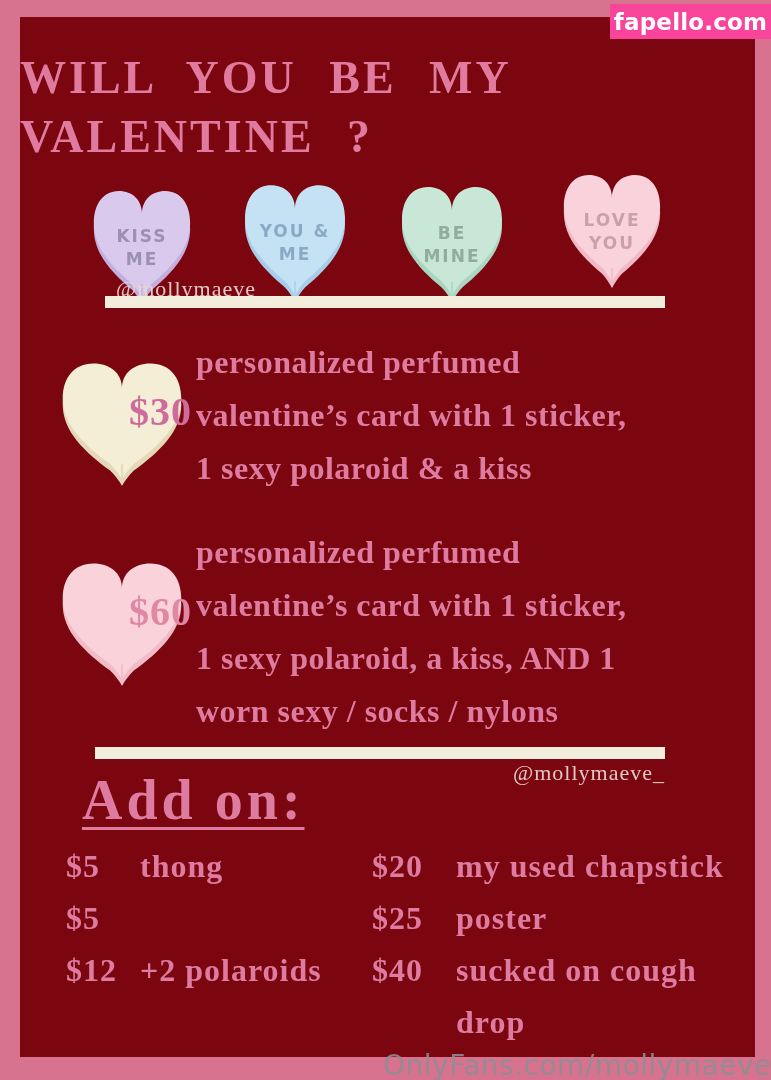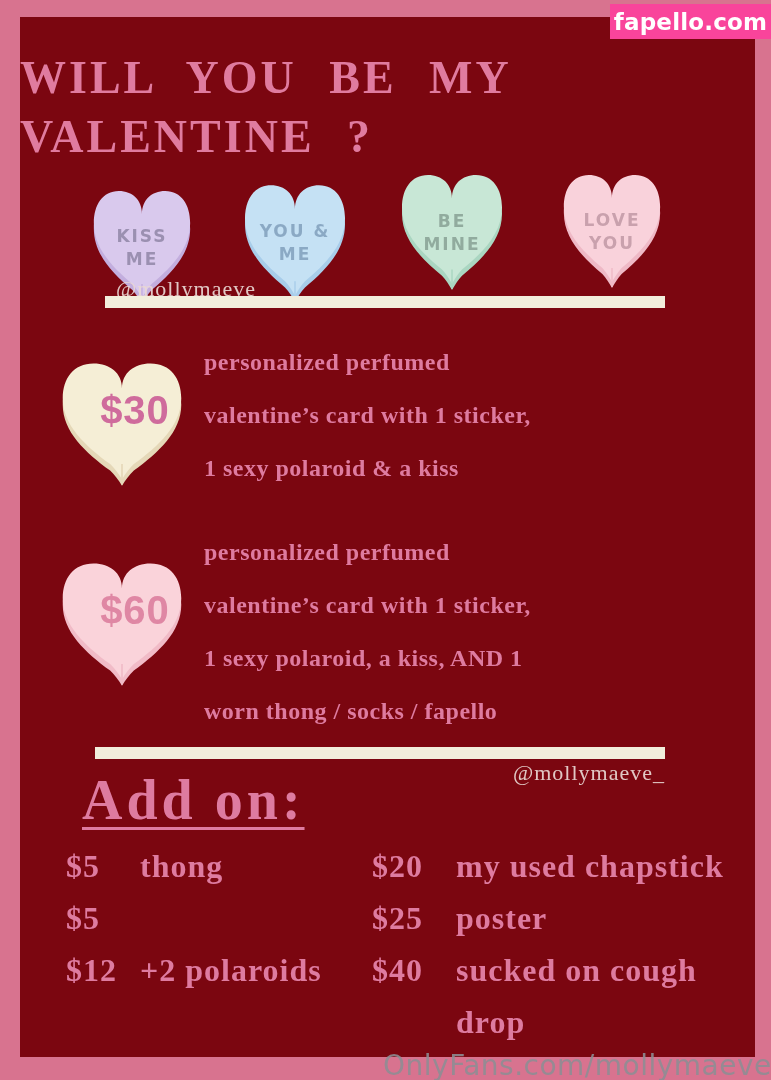--- a/index.html
+++ b/index.html
@@ -30,32 +30,32 @@
 
   
   .candy-heart{position:absolute;}
   .candy-heart svg{display:block;width:100%;height:100%;}
   .heart-shade{fill:var(--shade);}
   .heart-face{fill:var(--fill);}
   .heart-seam{stroke:var(--shade);stroke-width:1.4;}
   .candy-label{position:absolute;left:0;top:33%;width:100%;text-align:center;
     color:var(--text);font-family:var(--sans);font-weight:700;font-size:17px;
     line-height:23px;letter-spacing:2px;}
-  .price-label{position:absolute;left:13px;top:24%;width:100%;text-align:center;
-    color:var(--text);font-family:Liberation Sans, sans-serif;font-weight:700;font-size:40px;letter-spacing:1px;}
+  .price-label{position:absolute;left:6px;top:24%;width:100%;text-align:right;
+    color:var(--text);font-family:Liberation Serif, serif;font-weight:700;font-size:40px;letter-spacing:1px;}
 
   .wm{font-family:var(--serif);color:var(--watermark-light);opacity:.92;}
   .wm-top{position:absolute;left:116px;top:276px;font-size:22px;letter-spacing:1px;}
   .wm-mid{position:absolute;right:106px;top:760px;font-size:22px;letter-spacing:1px;}
   .divider{position:absolute;height:12px;background:var(--divider);}
   .divider-1{left:105px;top:296px;width:560px;}
   .divider-2{left:95px;top:747px;width:570px;}
 
-  .offer-text{position:absolute;left:204px;width:550px;color:var(--body-pink);
-    font-family:var(--serif);font-weight:700;font-size:24px;line-height:53px;letter-spacing:0.5px;}
+  .offer-text{position:absolute;left:196px;width:550px;color:var(--body-pink);
+    font-family:var(--serif);font-weight:700;font-size:32px;line-height:53px;letter-spacing:0.5px;}
   .offer-1-text{top:336px;}
   .offer-2-text{top:526px;}
 
   .addon-heading{position:absolute;left:82px;top:768px;color:var(--body-pink);
     font-family:var(--serif);font-weight:700;font-size:56px;letter-spacing:4px;
     text-decoration:underline;text-decoration-thickness:3px;text-underline-offset:8px;}
 
   .addon-col{position:absolute;top:840px;color:var(--body-pink);
     font-family:var(--serif);font-weight:700;font-size:32px;line-height:52px;letter-spacing:1px;}
   .addon-col-left{left:66px;width:300px;}
@@ -102,21 +102,21 @@
       <path class="heart-shade" transform="translate(0,6)" d="M54 30 C54 16 44 7 30 7 C13 7 4 21 4 39 C4 64 23 83 44 100 C48 104 51 109 54 114 C57 109 60 104 64 100 C85 83 104 64 104 39 C104 21 95 7 78 7 C64 7 54 16 54 30 Z"></path>
       <path class="heart-face" d="M54 30 C54 16 44 7 30 7 C13 7 4 21 4 39 C4 64 23 83 44 100 C48 104 51 109 54 114 C57 109 60 104 64 100 C85 83 104 64 104 39 C104 21 95 7 78 7 C64 7 54 16 54 30 Z"></path>
       <line class="heart-seam" x1="54" y1="100" x2="54" y2="119"></line>
     </svg>
     <div class="candy-label">
       <div>YOU &amp;</div>
       <div>ME</div>
     </div>
   </div>
 
-  <div class="candy-heart" style="left: 398px; top: 168px; width: 108px; height: 126px; --fill: #c8e7d6; --shade: #aad6c1; --text: #91ab9e;">
+  <div class="candy-heart" style="left: 398px; top: 180px; width: 108px; height: 126px; --fill: #c8e7d6; --shade: #aad6c1; --text: #91ab9e;">
     <svg viewBox="0 0 108 124" preserveAspectRatio="none">
       <path class="heart-shade" transform="translate(0,6)" d="M54 30 C54 16 44 7 30 7 C13 7 4 21 4 39 C4 64 23 83 44 100 C48 104 51 109 54 114 C57 109 60 104 64 100 C85 83 104 64 104 39 C104 21 95 7 78 7 C64 7 54 16 54 30 Z"></path>
       <path class="heart-face" d="M54 30 C54 16 44 7 30 7 C13 7 4 21 4 39 C4 64 23 83 44 100 C48 104 51 109 54 114 C57 109 60 104 64 100 C85 83 104 64 104 39 C104 21 95 7 78 7 C64 7 54 16 54 30 Z"></path>
       <line class="heart-seam" x1="54" y1="100" x2="54" y2="119"></line>
     </svg>
     <div class="candy-label">
       <div>BE</div>
       <div>MINE</div>
     </div>
   </div>
@@ -155,21 +155,21 @@
       <path class="heart-shade" transform="translate(0,6)" d="M54 30 C54 16 44 7 30 7 C13 7 4 21 4 39 C4 64 23 83 44 100 C48 104 51 109 54 114 C57 109 60 104 64 100 C85 83 104 64 104 39 C104 21 95 7 78 7 C64 7 54 16 54 30 Z"></path>
       <path class="heart-face" d="M54 30 C54 16 44 7 30 7 C13 7 4 21 4 39 C4 64 23 83 44 100 C48 104 51 109 54 114 C57 109 60 104 64 100 C85 83 104 64 104 39 C104 21 95 7 78 7 C64 7 54 16 54 30 Z"></path>
       <line class="heart-seam" x1="54" y1="100" x2="54" y2="119"></line>
     </svg>
     <div class="price-label">$60</div>
   </div>
   <div class="offer-text offer-2-text">
     <div>personalized perfumed</div>
     <div>valentine’s card with 1 sticker,</div>
     <div>1 sexy polaroid, a kiss, AND 1</div>
-    <div>worn thong / socks / fapello</div>
+    <div>worn sexy / socks / nylons</div>
   </div>
 
   <div class="divider divider-2"></div>
   <div class="wm wm-mid">@mollymaeve_</div>
 
   <div class="addon-heading">Add on:</div>
 
   <div class="addon-col addon-col-left">
     <div class="addon-row">
       <span class="addon-price">$5</span>

